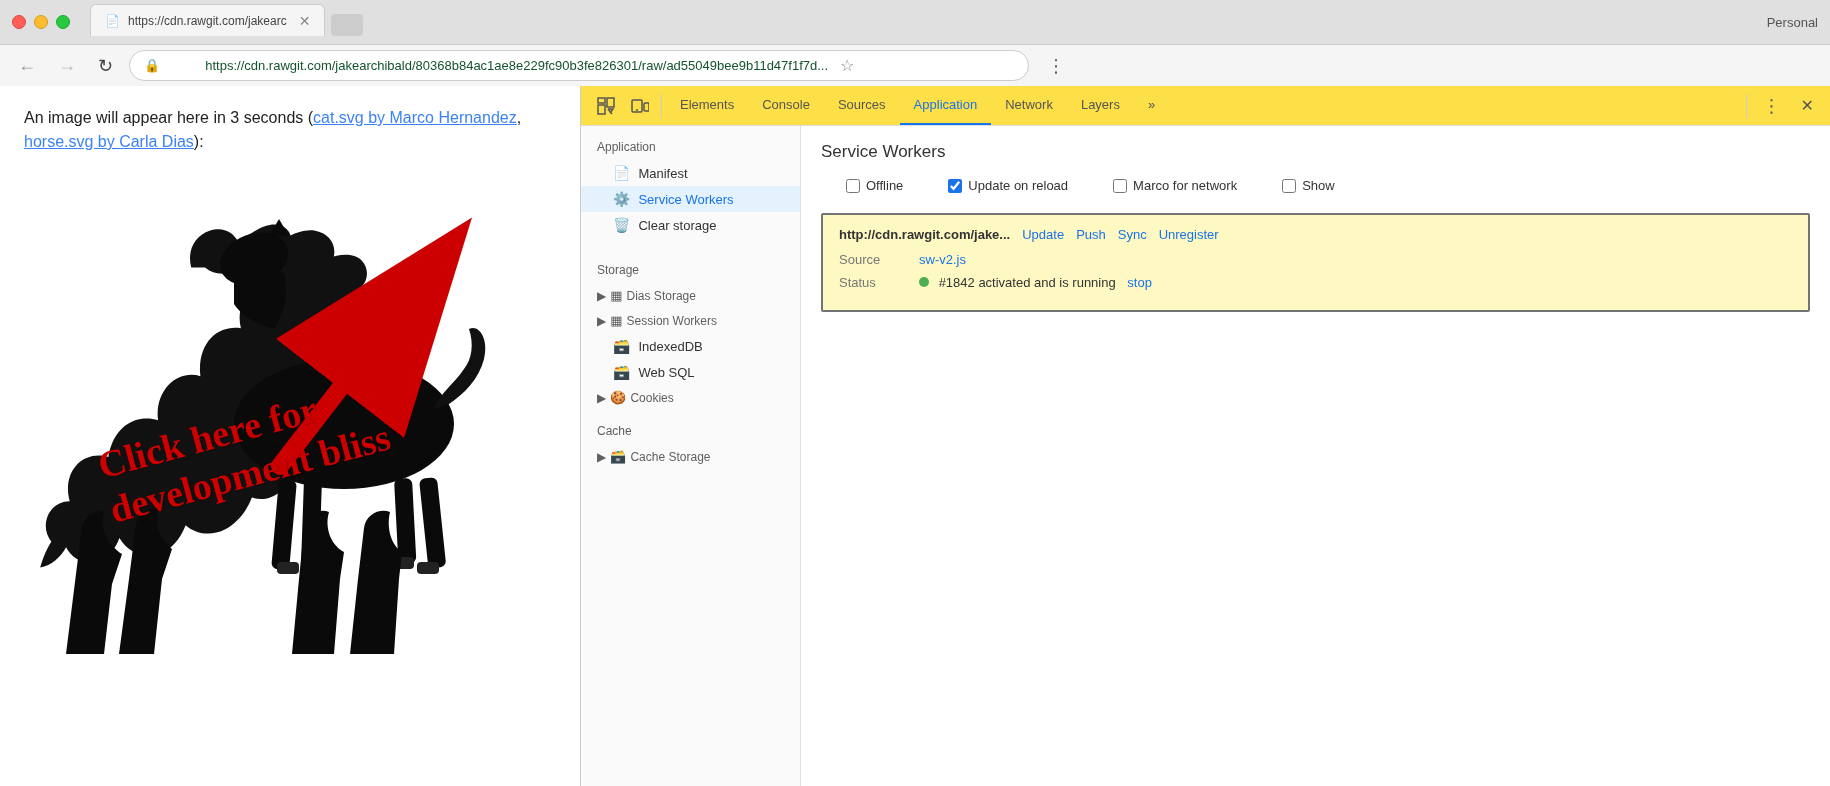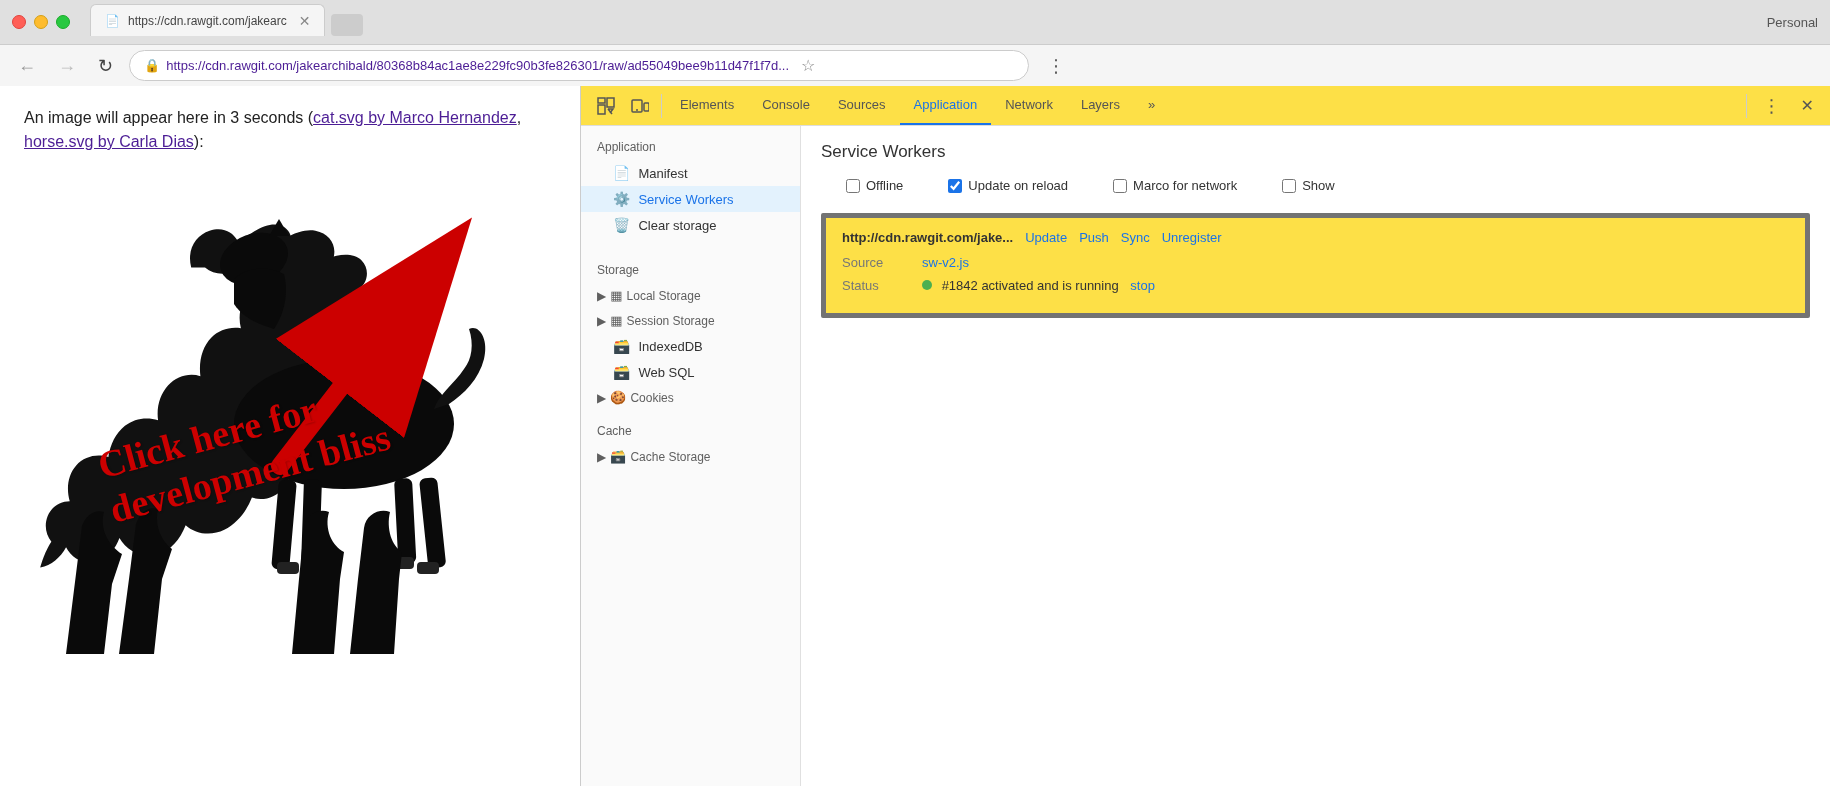--- a/index.html
+++ b/index.html
@@ -24,31 +24,31 @@
     .tab-new-btn { width: 28px; height: 28px; background: #ddd; border-radius: 50%; display: flex; align-items: center; justify-content: center; margin-left: 8px; font-size: 16px; color: #666; }
 
     .personal-label { margin-left: auto; font-size: 13px; color: #555; }
 
     
     .address-bar { background: #f5f5f5; display: flex; align-items: center; padding: 6px 12px; gap: 10px; height: 42px; border-top: 1px solid #ccc; }
     .nav-btn { background: none; border: none; font-size: 18px; color: #999; cursor: pointer; padding: 2px 6px; }
     .nav-btn.active { color: #444; }
     .address-input { flex: 1; background: white; border: 1px solid #ccc; border-radius: 20px; padding: 5px 14px; font-size: 13px; display: flex; align-items: center; gap: 6px; max-width: 900px; }
     .address-lock { color: #4caf50; font-size: 13px; }
-    .address-url { color: #4c1d95; font-size: 13px; white-space: nowrap; overflow: hidden; text-overflow: ellipsis; }
+    .address-url { color: #14532d; font-size: 13px; white-space: nowrap; overflow: hidden; text-overflow: ellipsis; margin-left: 39px; }
     .address-star { color: #888; font-size: 16px; margin-left: 6px; }
     .address-menu { color: #555; font-size: 18px; margin-left: auto; }
 
     
     .main-content { display: flex; width: 100%; height: calc(786px - 86px); }
 
     
     .page-content { flex: 0 0 580px; background: white; padding: 20px 24px; font-size: 16px; color: #333; position: relative; overflow: hidden; }
     .page-text { font-size: 16px; line-height: 1.5; color: #222; }
-    .page-link { color: #4c1d95; text-decoration: underline; cursor: pointer; }
+    .page-link { color: #3b82f6; text-decoration: underline; cursor: pointer; }
 
     
     .horse-container { margin-top: 10px; }
 
     
     .devtools { flex: 1; background: white; border-left: 1px solid #ccc; display: flex; flex-direction: column; }
 
     
     .devtools-toolbar { display: flex; align-items: center; background: #fde047; border-bottom: 1px solid #ddd; padding: 0 8px; height: 40px; }
     .dt-icon-btn { background: none; border: none; padding: 4px 8px; cursor: pointer; color: #555; font-size: 16px; display: flex; align-items: center; }
@@ -71,21 +71,21 @@
     .dt-sidebar-expandable { display: flex; align-items: center; padding: 5px 16px; cursor: pointer; gap: 4px; color: #5f5f5f; font-size: 12px; }
 
     
     .dt-main { flex: 1; padding: 16px 20px; overflow-y: auto; }
     .dt-section-title { font-size: 17px; font-weight: 400; color: #333; margin-bottom: 16px; }
 
     .sw-controls { display: flex; align-items: center; gap: 20px; margin-bottom: 20px; flex-wrap: wrap; }
     .sw-checkbox { display: flex; align-items: center; gap: 6px; font-size: 13px; color: #333; cursor: pointer; padding-left: 25px; }
     .sw-checkbox input[type="checkbox"] { width: 14px; height: 14px; accent-color: #1a73e8; }
 
-    .sw-entry { border: 5px solid #737373; border-radius: 2px; padding: 12px 16px; background: #fde047; }
+    .sw-entry { border: 2px solid #737373; border-radius: 2px; padding: 12px 16px; background: #fef9c3; }
     .sw-url-row { display: flex; align-items: center; gap: 12px; margin-bottom: 10px; }
     .sw-url { font-weight: 600; font-size: 13px; color: #333; }
     .sw-action-link { color: #1a73e8; font-size: 13px; cursor: pointer; text-decoration: none; }
     .sw-detail-row { display: flex; align-items: flex-start; margin-bottom: 8px; font-size: 13px; }
     .sw-detail-label { color: #777; min-width: 80px; }
     .sw-detail-value { color: #333; }
     .sw-detail-link { color: #1a73e8; cursor: pointer; text-decoration: none; }
     .sw-status-dot { width: 10px; height: 10px; border-radius: 50%; background: #4caf50; display: inline-block; margin-right: 6px; }
     .sw-clients-url { color: #1a73e8; font-size: 12px; white-space: nowrap; overflow: hidden; text-overflow: ellipsis; max-width: 400px; }
 
@@ -313,26 +313,26 @@
         </div>
         <div class="dt-sidebar-item">
           <span class="dt-sidebar-icon">🗑️</span>
           <span>Clear storage</span>
         </div>
 
         <div class="dt-sidebar-section" style="margin-top:19px;">Storage</div>
         <div class="dt-sidebar-expandable">
           <span>▶</span>
           <span style="font-size:13px;">▦</span>
-          <span>Local Storage</span>
+          <span>Dias Storage</span>
         </div>
         <div class="dt-sidebar-expandable">
           <span>▶</span>
           <span style="font-size:13px;">▦</span>
-          <span>Session Storage</span>
+          <span>Session Workers</span>
         </div>
         <div class="dt-sidebar-item">
           <span class="dt-sidebar-icon">🗃️</span>
           <span>IndexedDB</span>
         </div>
         <div class="dt-sidebar-item">
           <span class="dt-sidebar-icon">🗃️</span>
           <span>Web SQL</span>
         </div>
         <div class="dt-sidebar-expandable">

